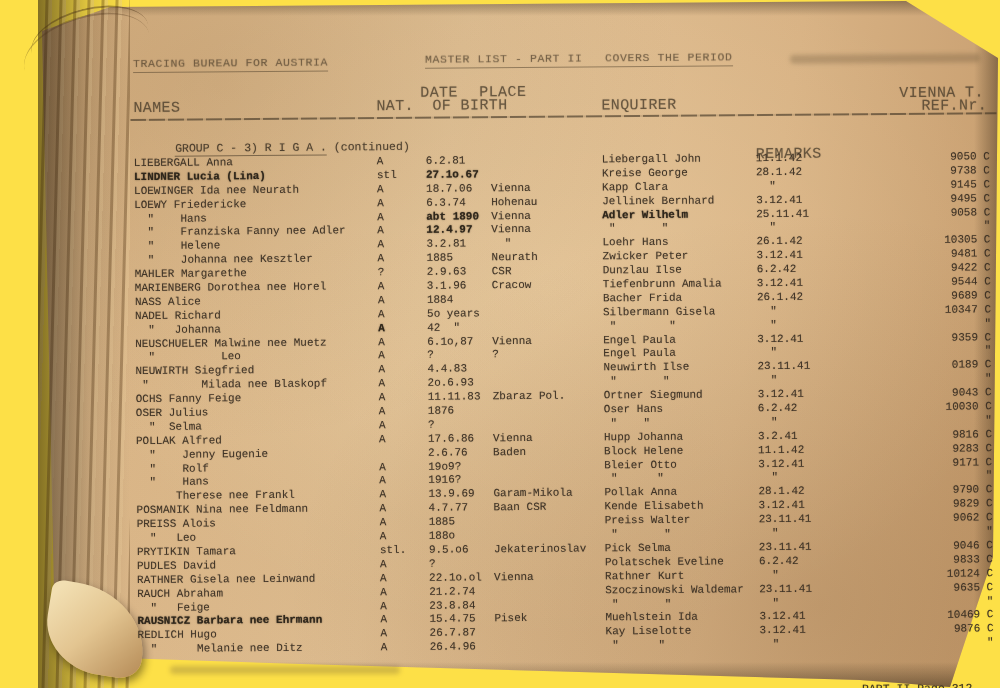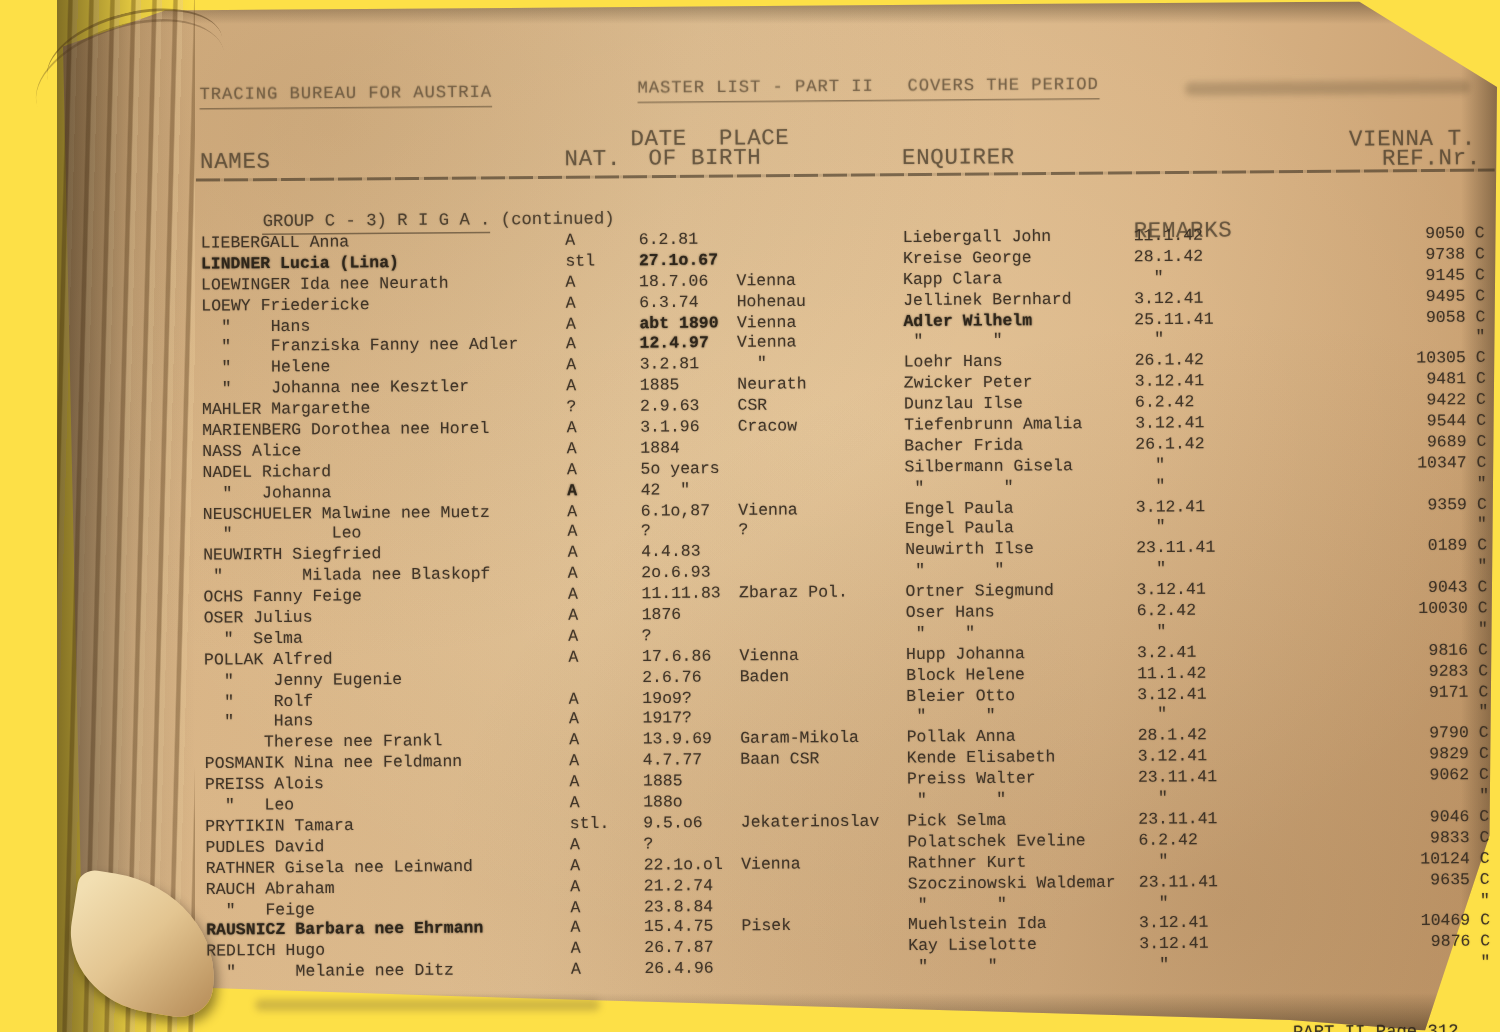--- a/index.html
+++ b/index.html
@@ -314,21 +314,21 @@
           <span class="cell c-nat">A</span>
           <span class="cell c-dob">19o9?</span>
           <span class="cell c-pob"></span>
           <span class="cell c-enq">Bleier Otto</span>
           <span class="cell c-rem">3.12.41</span>
           <span class="cell c-ref">9171 C</span>
         </div>
         <div class="row">
           <span class="cell c-name">  "    Hans</span>
           <span class="cell c-nat">A</span>
-          <span class="cell c-dob">1917?</span>
+          <span class="cell c-dob">1916?</span>
           <span class="cell c-pob"></span>
           <span class="cell c-enq"> "      "</span>
           <span class="cell c-rem">  "</span>
           <span class="cell c-ref">"</span>
         </div>
         <div class="row">
           <span class="cell c-name">      Therese nee Frankl</span>
           <span class="cell c-nat">A</span>
           <span class="cell c-dob">13.9.69</span>
           <span class="cell c-pob">Garam-Mikola</span>

